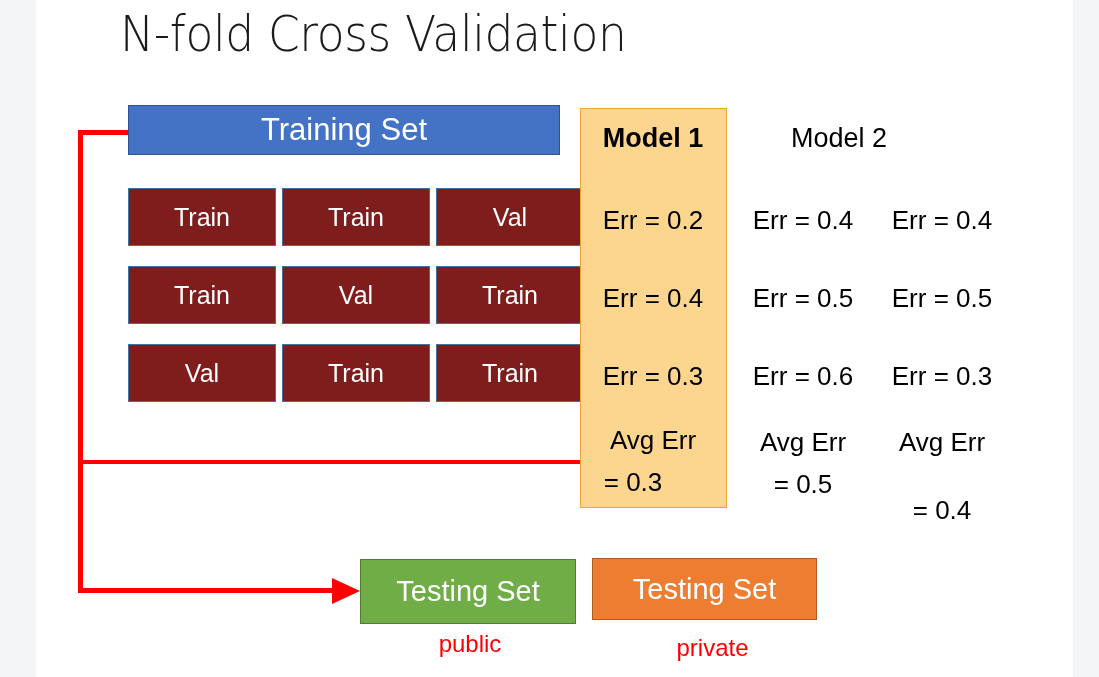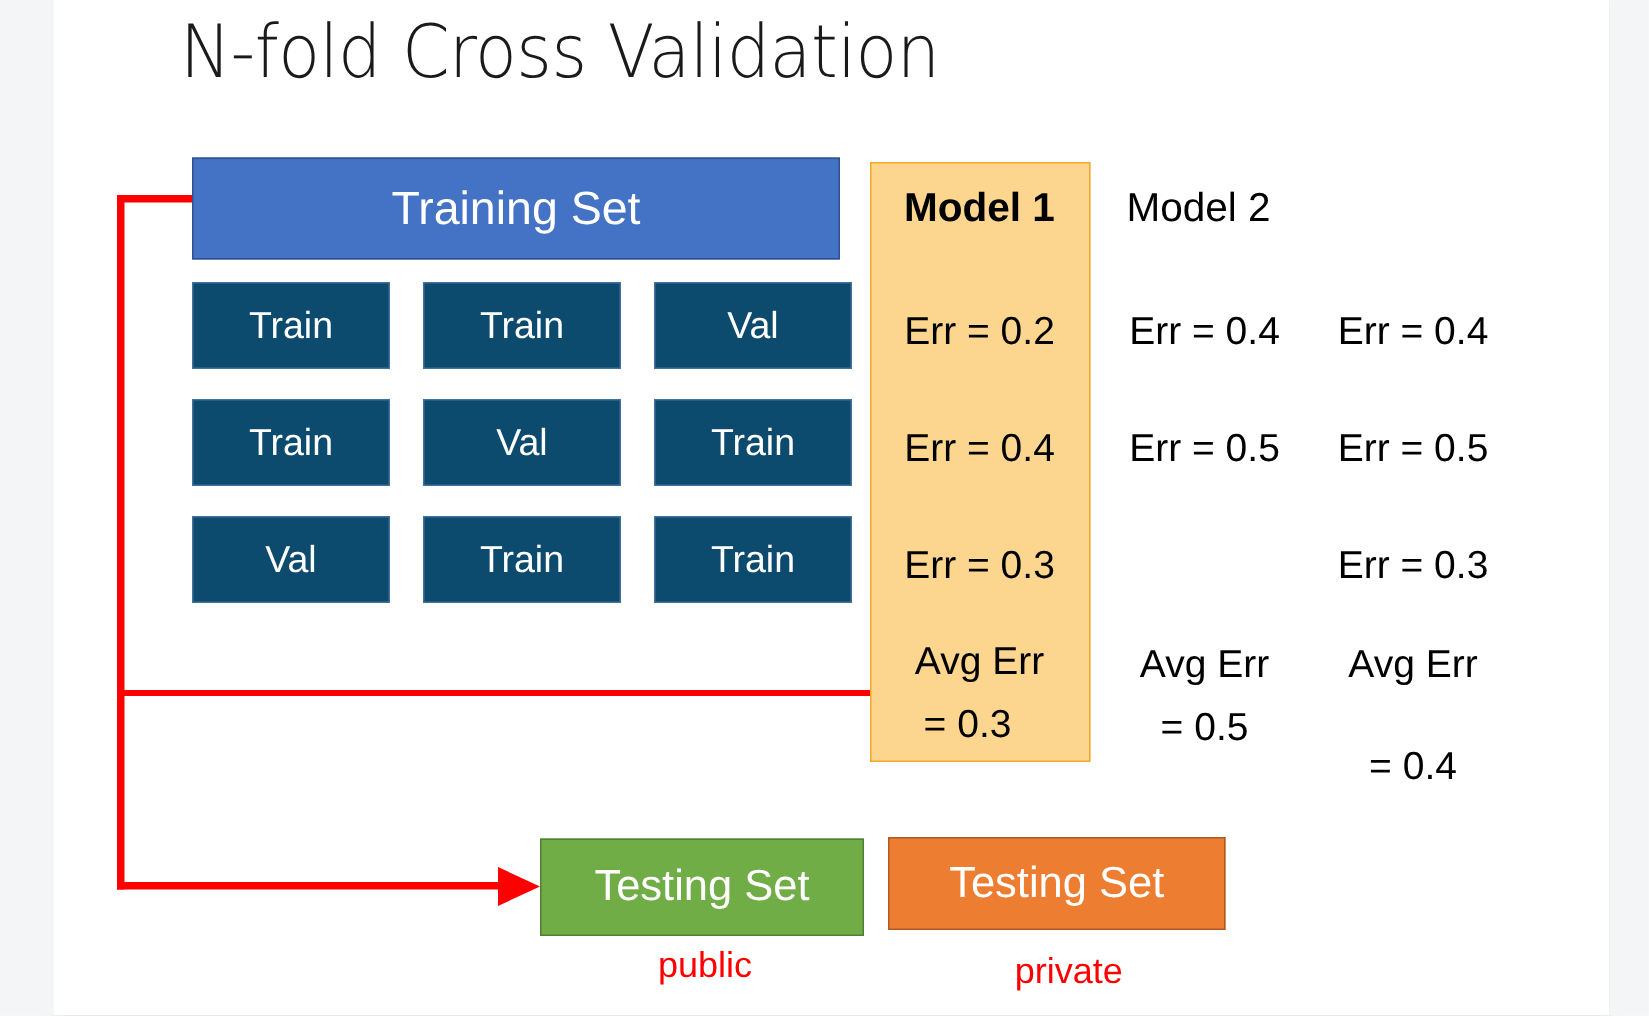--- a/index.html
+++ b/index.html
@@ -58,29 +58,29 @@
     position: absolute;
     box-sizing: border-box;
     display: flex;
     align-items: center;
     justify-content: center;
     color: #ffffff;
     white-space: nowrap;
   }
   .box-training {
     left: 128px; top: 105px;
-    width: 432px; height: 68px;
+    width: 432px; height: 50px;
     background: #4472c4;
     border: 1px solid #2f528f;
     font-size: 31px;
     font-weight: 400;
   }
   .box-fold {
-    width: 132px; height: 58px;
-    background: #0c4a6e;
+    width: 148px; height: 58px;
+    background: #7f1d1d;
     border: 1px solid #41719c;
     font-size: 25px;
     font-weight: 400;
   }
   .box-test-public {
     left: 360px; top: 559px;
     width: 216px; height: 65px;
     background: #70ad47;
     border: 1px solid #507e32;
     font-size: 29px;
@@ -189,38 +189,39 @@
   <div class="box box-fold" style="left:282px; top:344px;">
     <span>Train</span>
   </div>
   <div class="box box-fold" style="left:436px; top:344px;">
     <span>Train</span>
   </div>
 
   <div class="model-highlight"></div>
 
   <div class="cell cell-header" style="left:578px; top:123px;font-weight:bold;">Model 1</div>
-  <div class="cell cell-header" style="left:724px; top:123px;">Model 2</div>
+  <div class="cell cell-header" style="left:764px; top:123px;">Model 2</div>
 
   <div class="cell" style="left:578px; top:205px;">Err = 0.2</div>
   <div class="cell" style="left:728px; top:205px;">Err = 0.4</div>
   <div class="cell" style="left:867px; top:205px;">Err = 0.4</div>
 
   <div class="cell" style="left:578px; top:283px;">Err = 0.4</div>
   <div class="cell" style="left:728px; top:283px;">Err = 0.5</div>
   <div class="cell" style="left:867px; top:283px;">Err = 0.5</div>
 
   <div class="cell" style="left:578px; top:361px;">Err = 0.3</div>
+  <div class="cell" style="left:728px; top:361px;">Err = 0.6</div>
   <div class="cell" style="left:867px; top:361px;">Err = 0.3</div>
 
   <div class="cell cell-avg" style="left:578px; top:424px;">Avg Err</div>
   <div class="cell cell-avg" style="left:728px; top:426px;">Avg Err</div>
   <div class="cell cell-avg" style="left:867px; top:426px;">Avg Err</div>
 
-  <div class="cell cell-avg" style="left:570px; top:466px;">= 0.3</div>
+  <div class="cell cell-avg" style="left:558px; top:466px;">= 0.3</div>
   <div class="cell cell-avg" style="left:728px; top:468px;">= 0.5</div>
   <div class="cell cell-avg" style="left:867px; top:494px;">= 0.4</div>
 
   <div class="box box-test-public">
     <span>Testing Set</span>
   </div>
   <div class="box box-test-private">
     <span>Testing Set</span>
   </div>
 

